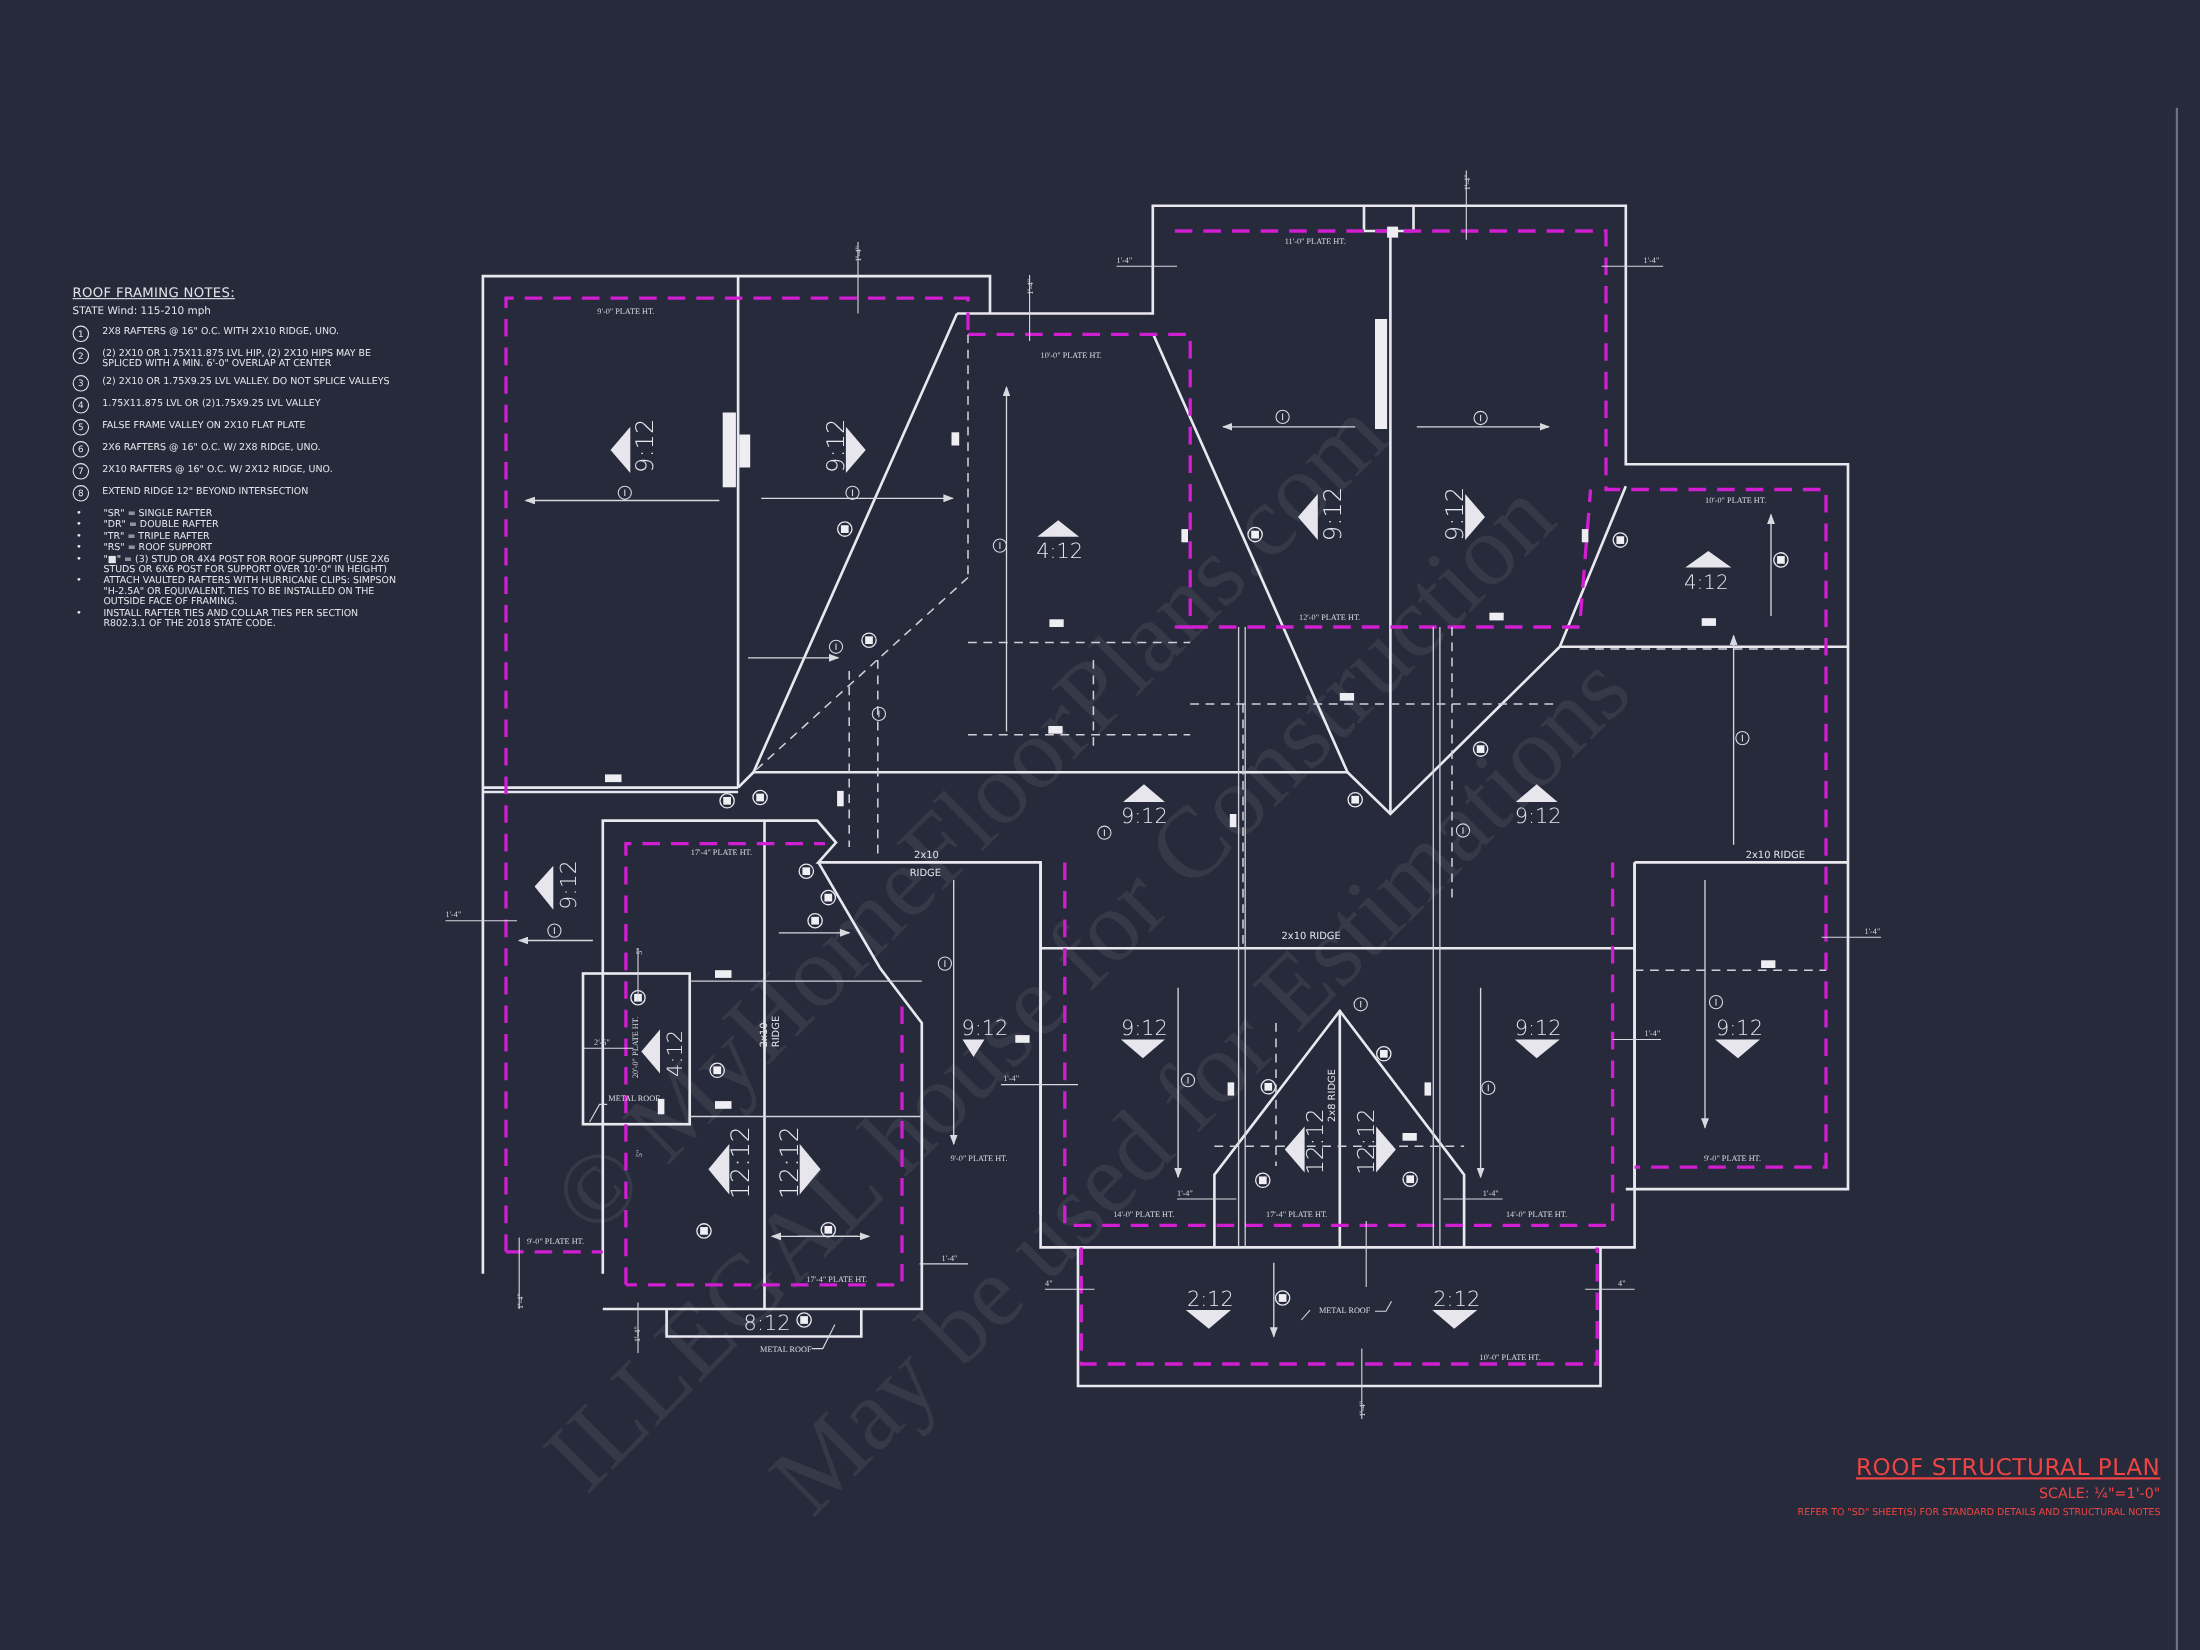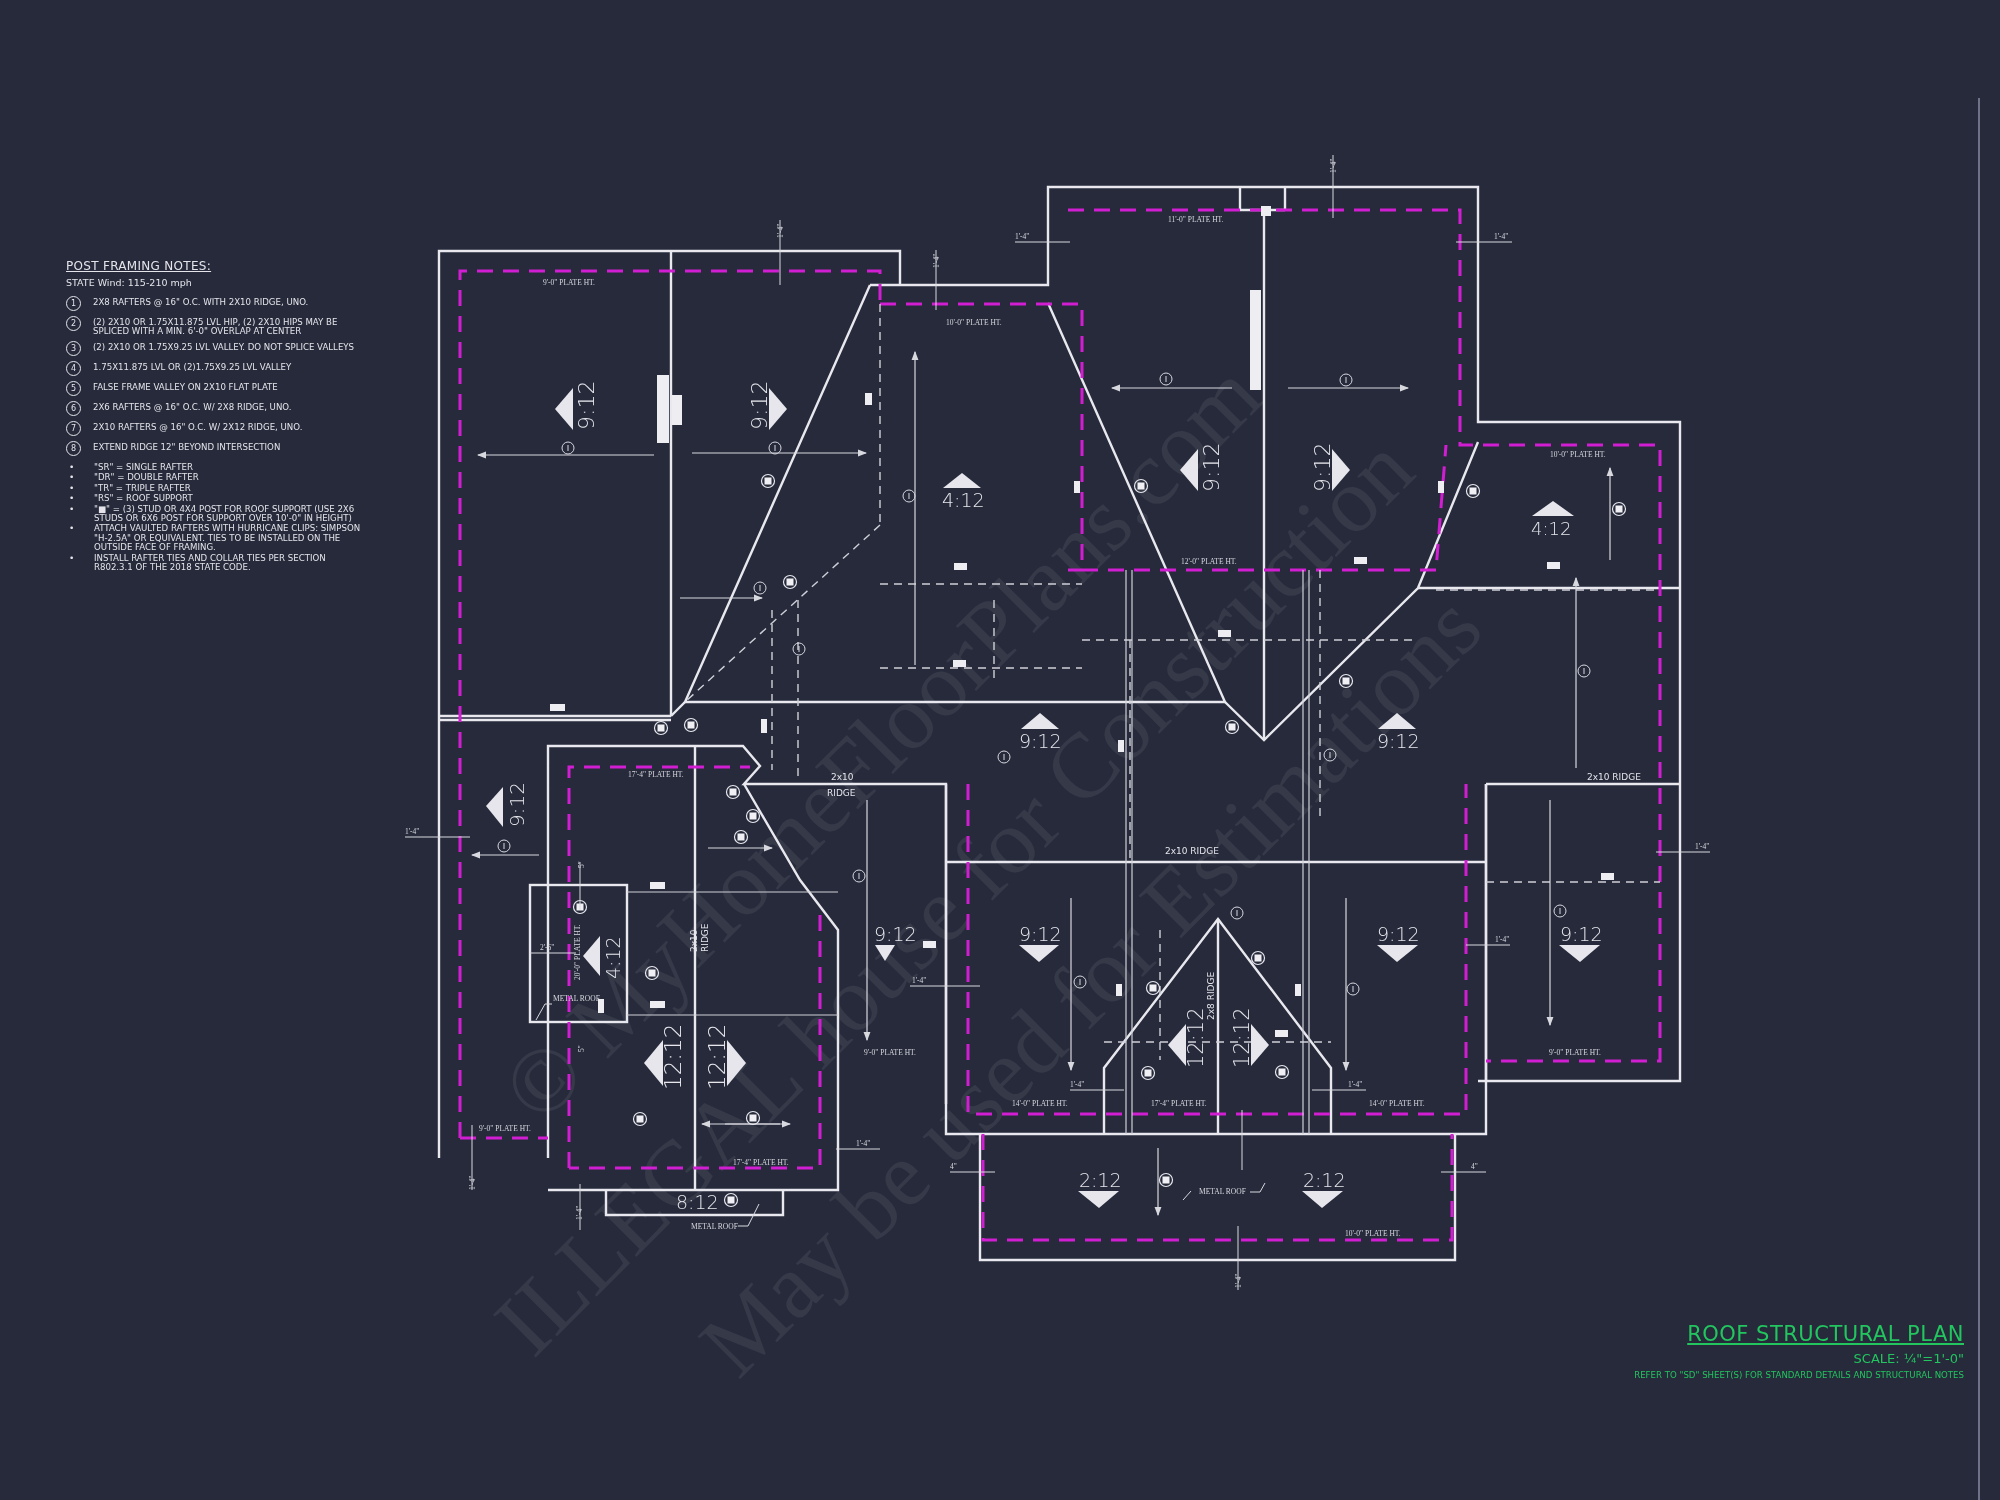--- a/index.html
+++ b/index.html
@@ -9,38 +9,38 @@
   .notes { position:absolute; left:66px; top:259px; width:300px; color:#e4e4ea;
            font-family:"DejaVu Sans", sans-serif; }
   .notes .title { font-size:12px; text-decoration:underline; letter-spacing:0.3px; }
   .notes .sub { font-size:9.5px; margin-top:4px; margin-bottom:10px; }
   .note-row { display:flex; align-items:flex-start; font-size:8.6px; line-height:9px;
               margin-bottom:7px; text-transform:uppercase; }
   .note-num { width:13px; height:13px; border:1px solid #e4e4ea; border-radius:50%;
               font-size:8px; line-height:13px; text-align:center; flex:none; margin-right:12px; margin-top:-2px;}
   .bullet-row { display:flex; font-size:8.6px; line-height:9.4px; text-transform:uppercase; margin-bottom:1px;}
   .bullet { width:25px; flex:none; font-size:9px; padding-left:3px; }
-  .title-block { position:absolute; right:36px; top:1322px; text-align:right; color:#22c55e; }
+  .title-block { position:absolute; right:36px; top:1322px; text-align:right; color:#ef4444; }
   .title-block .plan-title { font-size:21px; letter-spacing:0.5px; text-decoration:underline; }
   .title-block .scale { font-size:13px; margin-top:5px; }
   .title-block .refer { font-size:8.6px; margin-top:4px; }
   .border-line { position:absolute; left:1978px; top:98px; width:2px; height:1402px; background:#6e7288; }
   svg text { font-family:"Liberation Serif", serif; }
   .pitch { font-family:"DejaVu Sans", sans-serif; fill:#e6e6ec; font-weight:300; }
   .lbl { font-family:"Liberation Serif", serif; fill:#d8d8df; font-size:7.5px; }
   .hand { font-family:"DejaVu Sans", sans-serif; fill:#e4e4ea; font-size:9px; }
   .wm { font-family:"Liberation Serif", serif; fill:rgba(255,255,255,0.07); font-size:92px; }
 </style>
 </head>
 <body>
 
 <div class="border-line"></div>
 
 <div class="notes">
-  <div class="title">POST FRAMING NOTES:</div>
+  <div class="title">ROOF FRAMING NOTES:</div>
   <div class="sub">STATE Wind: 115-210 mph</div>
   <div>
     <div class="note-row">
         <span class="note-num">1</span>
         <span>2x8 RAFTERS @ 16" O.C. WITH 2x10 RIDGE, UNO.</span>
       </div>
     <div class="note-row">
         <span class="note-num">2</span>
         <span>(2) 2x10 OR 1.75x11.875 LVL HIP, (2) 2x10 HIPS MAY BE SPLICED WITH A MIN. 6'-0" OVERLAP AT CENTER</span>
       </div>

